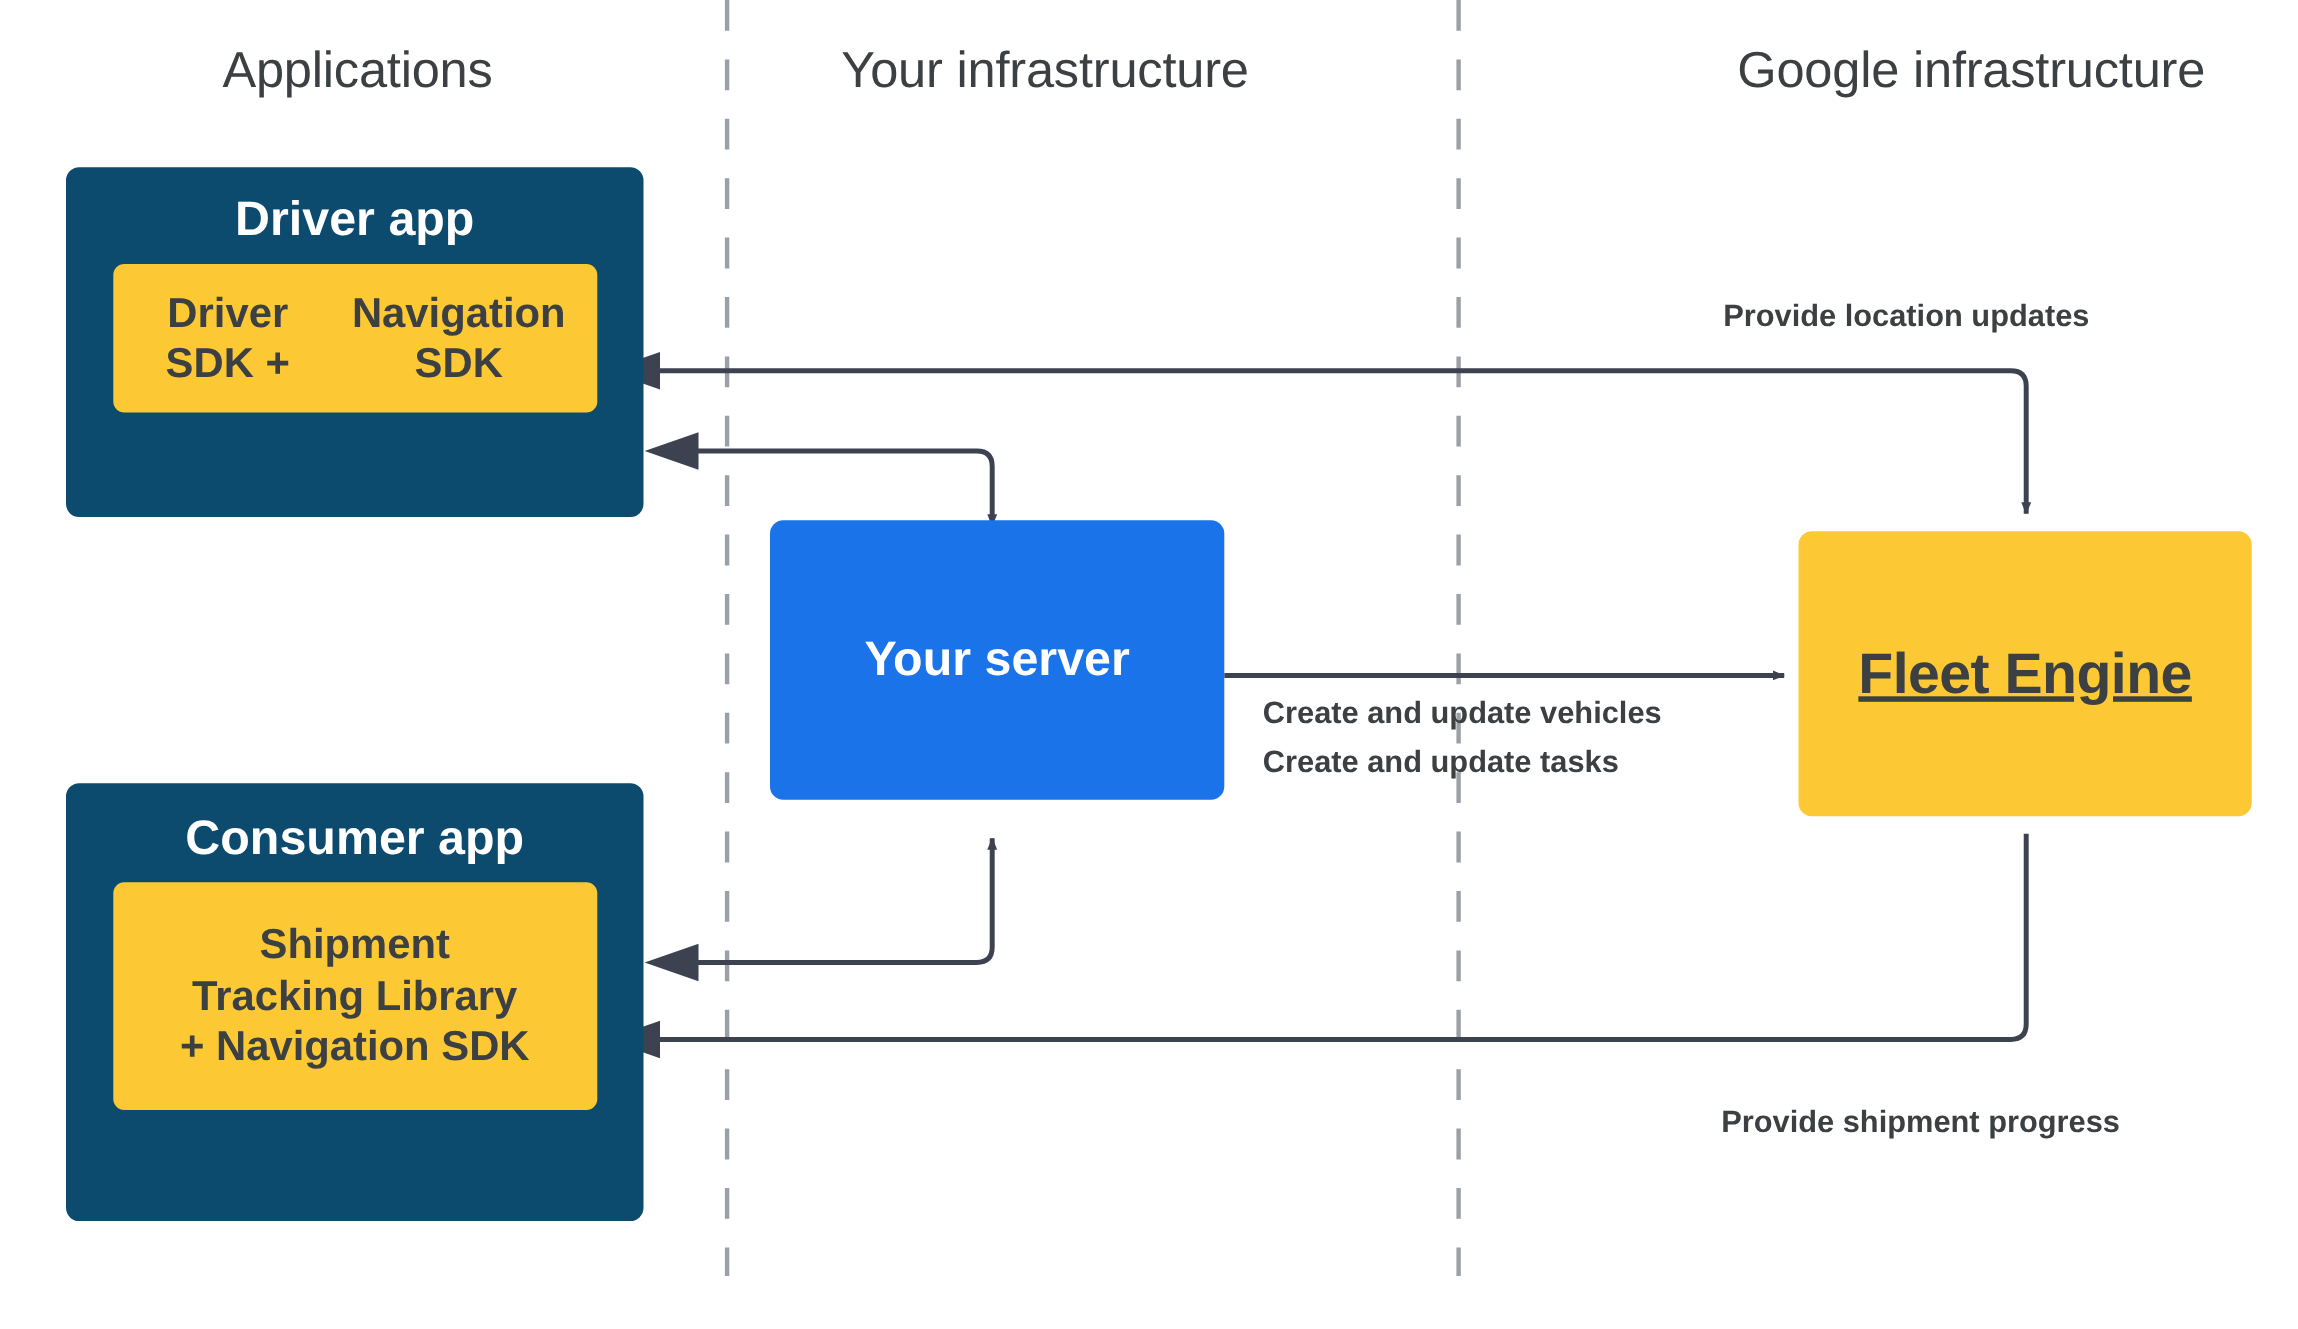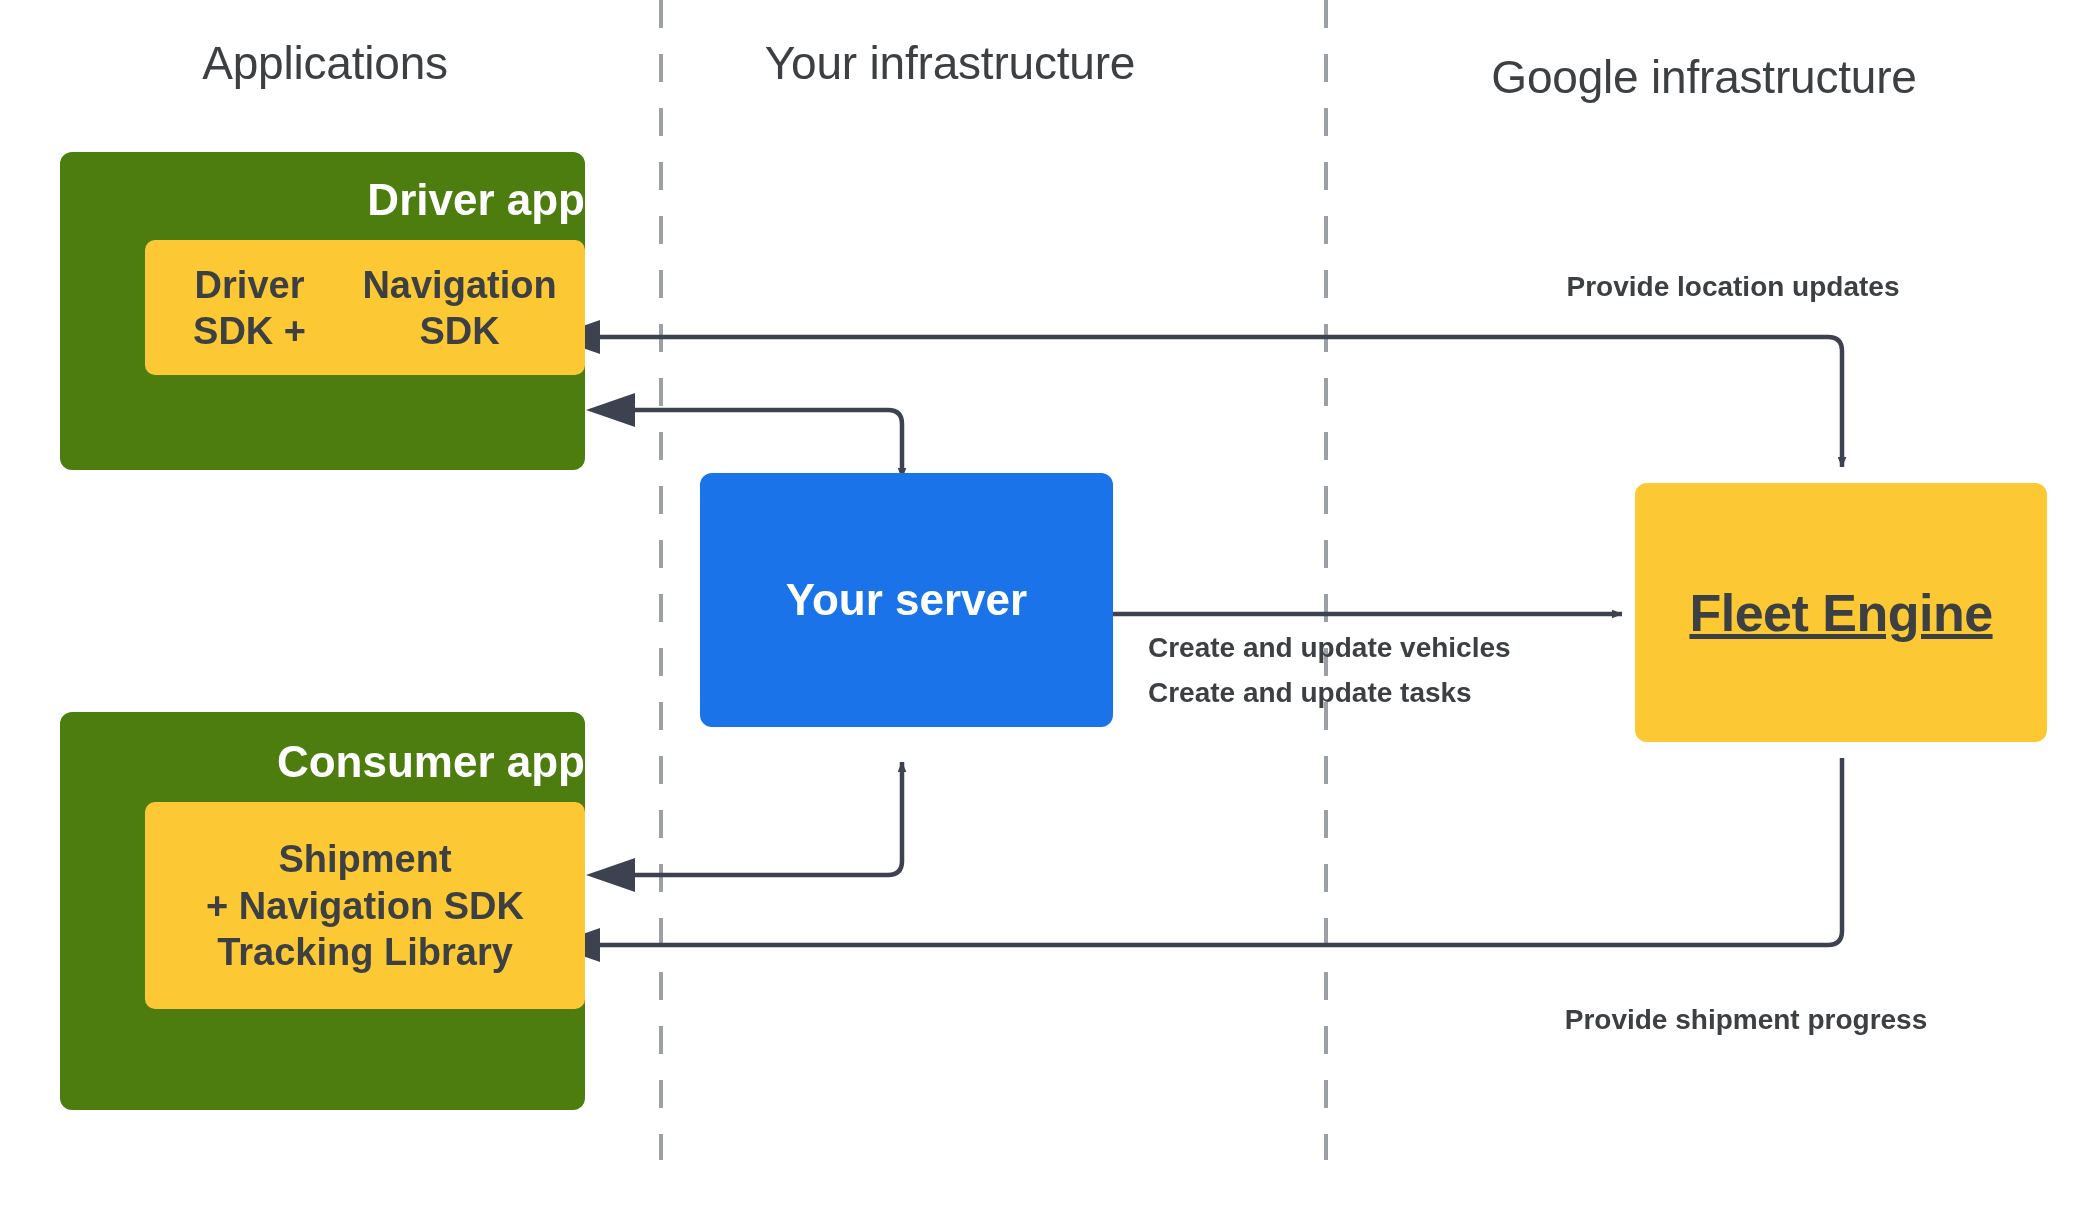--- a/index.html
+++ b/index.html
@@ -37,22 +37,21 @@
   }
   .node-box {
     position: absolute;
     box-sizing: border-box;
     border-radius: 12px;
     display: flex;
     flex-direction: column;
     align-items: center;
   }
   .app-box {
-    background: #4d7c0f;
-    align-items: flex-end;
+    background: #0c4a6e;
   }
   .app-title {
     color: #ffffff;
     font-weight: 700;
     font-size: 44px;
     line-height: 1.1;
     white-space: nowrap;
   }
   .sdk-box {
     background: #fbc02d;
@@ -128,36 +127,36 @@
 
     <path d="M 598 875 L 888 875 Q 902 875 902 861 L 902 762" fill="none" stroke="#3c4250" stroke-width="4.5" marker-end="url(#arrowhead)"></path>
     <path d="M 586 875 L 635 858 L 635 892 z" fill="#3c4250"></path>
 
     <path d="M 563 945 L 1828 945 Q 1842 945 1842 931 L 1842 758" fill="none" stroke="#3c4250" stroke-width="4.5"></path>
     <path d="M 551 945 L 600 928 L 600 962 z" fill="#3c4250"></path>
   </svg>
 
   <div class="col-header" style="left:325px; top:36px;">Applications</div>
   <div class="col-header" style="left:950px; top:36px;text-align:center;">Your infrastructure</div>
-  <div class="col-header" style="left:1704px; top:36px;margin-top:14px;">Google infrastructure</div>
+  <div class="col-header" style="left:1792px; top:36px;">Google infrastructure</div>
 
   <div class="node-box app-box" style="left:60px; top:152px; width:525px; height:318px;">
     <div class="app-title" style="margin-top:24px;">Driver app</div>
     <div class="sdk-box" style="width:440px; height:135px; margin-top:16px; flex-direction:row;">
       <div>Driver SDK +</div>
       <div>Navigation SDK</div>
     </div>
   </div>
 
   <div class="node-box app-box" style="left:60px; top:712px; width:525px; height:398px;">
     <div class="app-title" style="margin-top:26px;">Consumer app</div>
     <div class="sdk-box" style="width:440px; height:207px; margin-top:16px; flex-direction:column;">
       <div>Shipment</div>
+      <div>Tracking Library</div>
       <div>+ Navigation SDK</div>
-      <div>Tracking Library</div>
     </div>
   </div>
 
   <div class="node-box server-box" style="left:700px; top:473px; width:413px; height:254px;">
     <span>Your server</span>
   </div>
 
   <div class="node-box engine-box" style="left:1635px; top:483px; width:412px; height:259px;">
     <span>Fleet Engine</span>
   </div>

